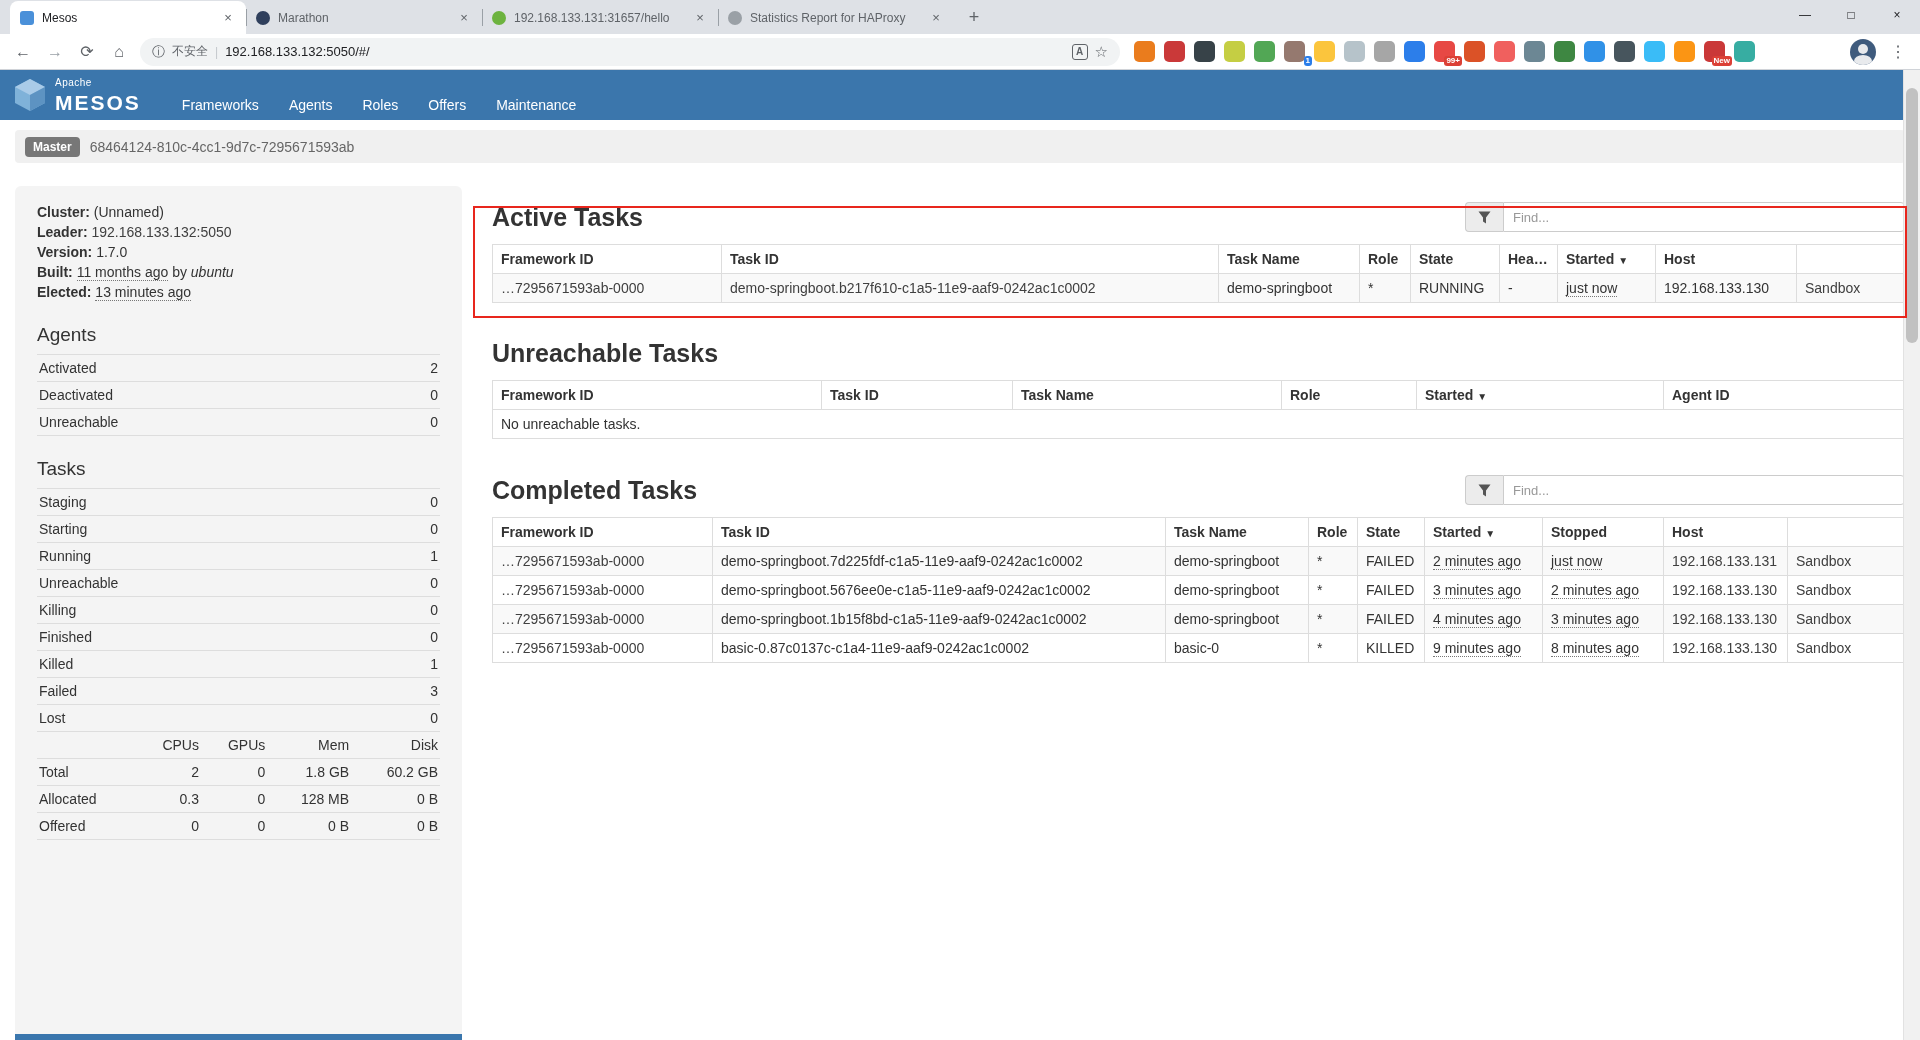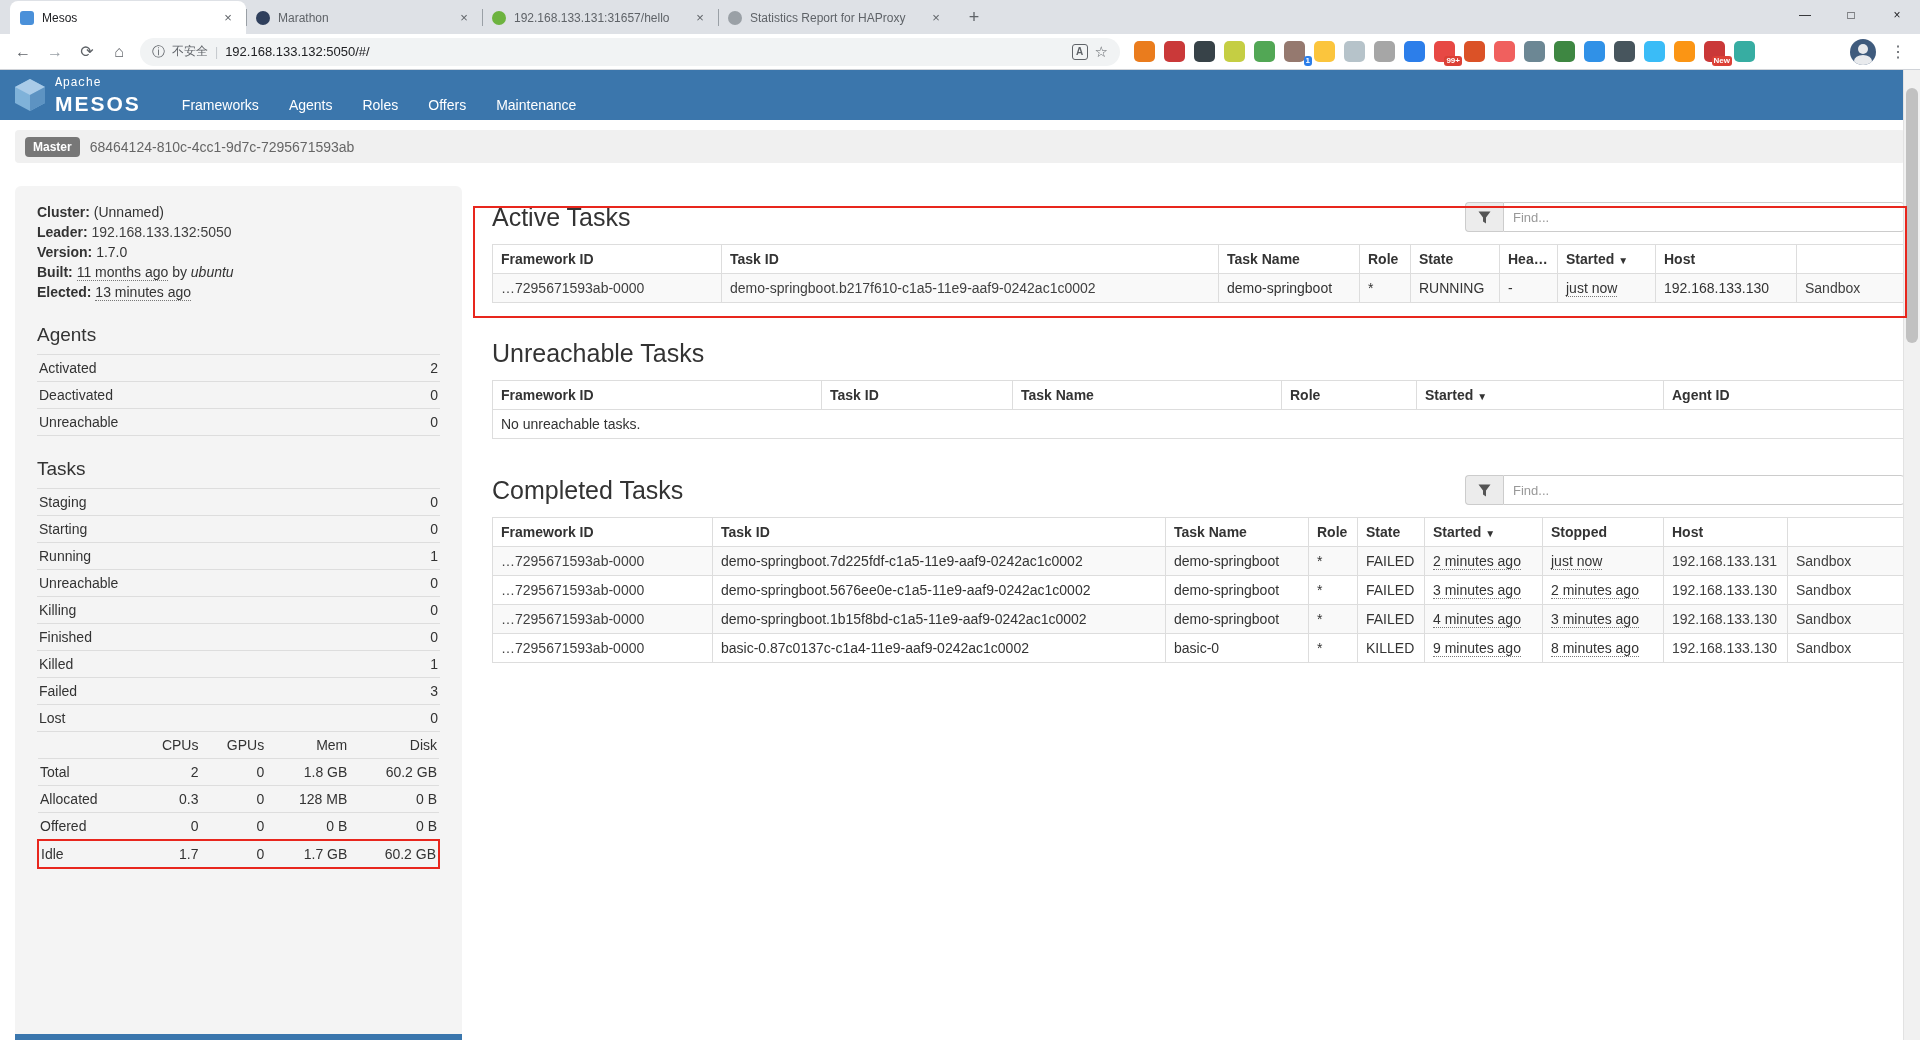--- a/index.html
+++ b/index.html
@@ -41,21 +41,21 @@
   .toolbar-right { margin-left:auto; display:flex; align-items:center; gap:12px; padding-right:4px; }
   .avatar { width:26px; height:26px; border-radius:50%; background:#3f5b7d; position:relative; overflow:hidden; }
   .avatar::before { content:""; position:absolute; left:8px; top:5px; width:10px; height:10px; border-radius:50%; background:#e8eaed; }
   .avatar::after { content:""; position:absolute; left:4px; top:16px; width:18px; height:12px; border-radius:50%; background:#e8eaed; }
   .chrome-menu { color:#5f6368; font-size:16px; width:20px; text-align:center; }
 
   
   .mesos-navbar { height:50px; background:#3b76ac; display:flex; align-items:center; padding:0 14px; }
   .brand { display:flex; align-items:center; gap:9px; margin-right:26px; }
   .brand-text { color:#fff; line-height:1; }
-  .brand-apache { font-size:12px; display:block; margin-bottom:4px; letter-spacing:.5px;font-family:Liberation Mono, monospace; }
+  .brand-apache { font-size:10px; display:block; margin-bottom:4px; letter-spacing:.5px; }
   .brand-mesos { font-size:21px; font-weight:bold; letter-spacing:2px; }
   .nav-items { display:flex; height:100%;margin-top:20px; }
   .nav-item { color:#fff; font-size:14px; padding:0 15px; display:flex; align-items:center; cursor:pointer; }
 
   
   .master-row { margin:10px 15px; background:#f0f0f0; border-radius:4px; padding:0 10px; display:flex;
                 align-items:center; gap:10px; height:33px; }
   .master-badge { background:#777; color:#fff; font-size:12px; font-weight:bold; padding:3px 8px; border-radius:4px; }
   .master-id { color:#666; font-size:14px; }
 
@@ -82,21 +82,21 @@
   .res-table tr.data-row td { border-top:1px solid #ddd; }
   .res-table tr.idle-annotated td { border-top:2px solid #e8261d; border-bottom:2px solid #e8261d; }
   .res-table tr.idle-annotated td:first-child { border-left:2px solid #e8261d; }
   .res-table tr.idle-annotated td:last-child { border-right:2px solid #e8261d; }
   .sidebar-bottom-strip { position:absolute; left:15px; bottom:0; width:447px; height:6px; background:#3a76ad; }
 
   
   .section { margin-top:0; }
   .section + .section { margin-top:36px; }
   .section-head { display:flex; justify-content:space-between; align-items:center; margin-top:16px; }
-  .section-title { font-size:25px; font-weight:400; color:#333; }
+  .section-title { font-size:25px; font-weight:700; color:#333; }
   .find-group { display:flex; width:440px; height:30px; }
   .find-btn { width:38px; background:#ececec; border:1px solid #ccc; border-right:none; border-radius:4px 0 0 4px;
               display:flex; align-items:center; justify-content:center; cursor:pointer; }
   .find-input { flex:1; border:1px solid #ccc; border-radius:0 4px 4px 0; font-size:13px; padding:0 9px;
                 font-family:"Liberation Sans", sans-serif; color:#333; outline:none; }
   .find-input::placeholder { color:#999; }
   .task-table { width:100%; border-collapse:collapse; font-size:14px; margin-top:12px; table-layout:fixed; }
   .task-table th, .task-table td { border:1px solid #ddd; padding:6px 8px; text-align:left;
                                    overflow:hidden; white-space:nowrap; text-overflow:ellipsis; }
   .task-table th { font-weight:bold; }
@@ -328,27 +328,20 @@
         <td>128 MB</td>
         <td>0 B</td>
       </tr>
       <tr class="data-row">
         <td>Offered</td>
         <td>0</td>
         <td>0</td>
         <td>0 B</td>
         <td>0 B</td>
       </tr>
-      <tr class="data-row idle-annotated">
-        <td>Idle</td>
-        <td>1.7</td>
-        <td>0</td>
-        <td>1.7 GB</td>
-        <td>60.2 GB</td>
-      </tr>
     </tbody>
       </table>
   </div>
 
   <div class="main">
 
     <div class="section annotated">
       <div class="annotation-box"></div>
       <div class="section-head">
         <h3 class="section-title">Active Tasks</h3>

